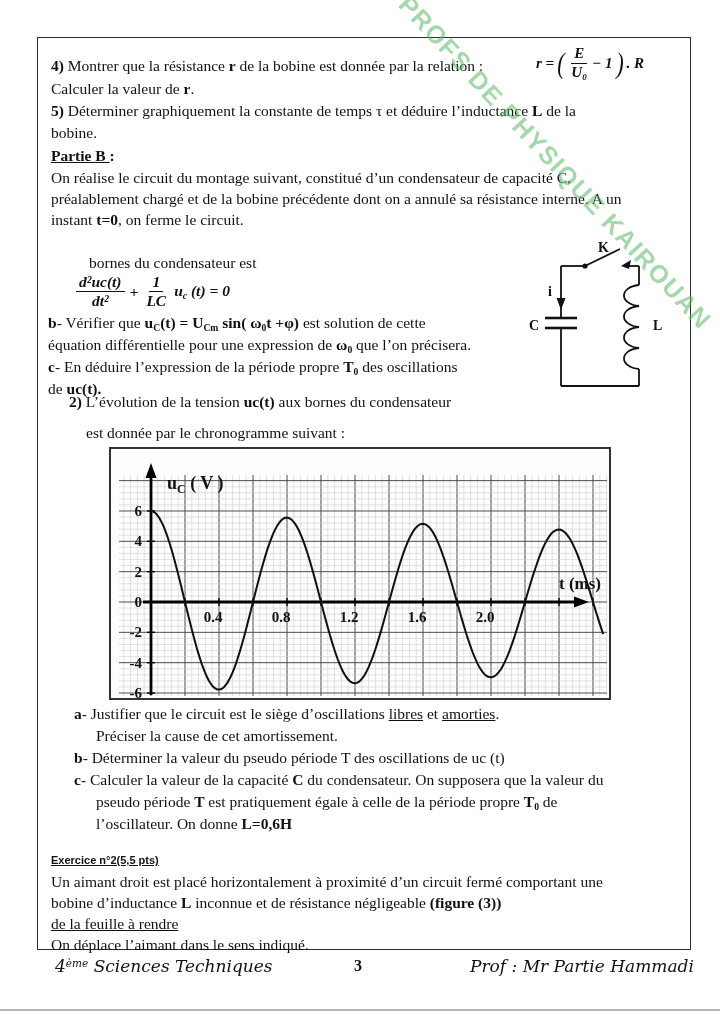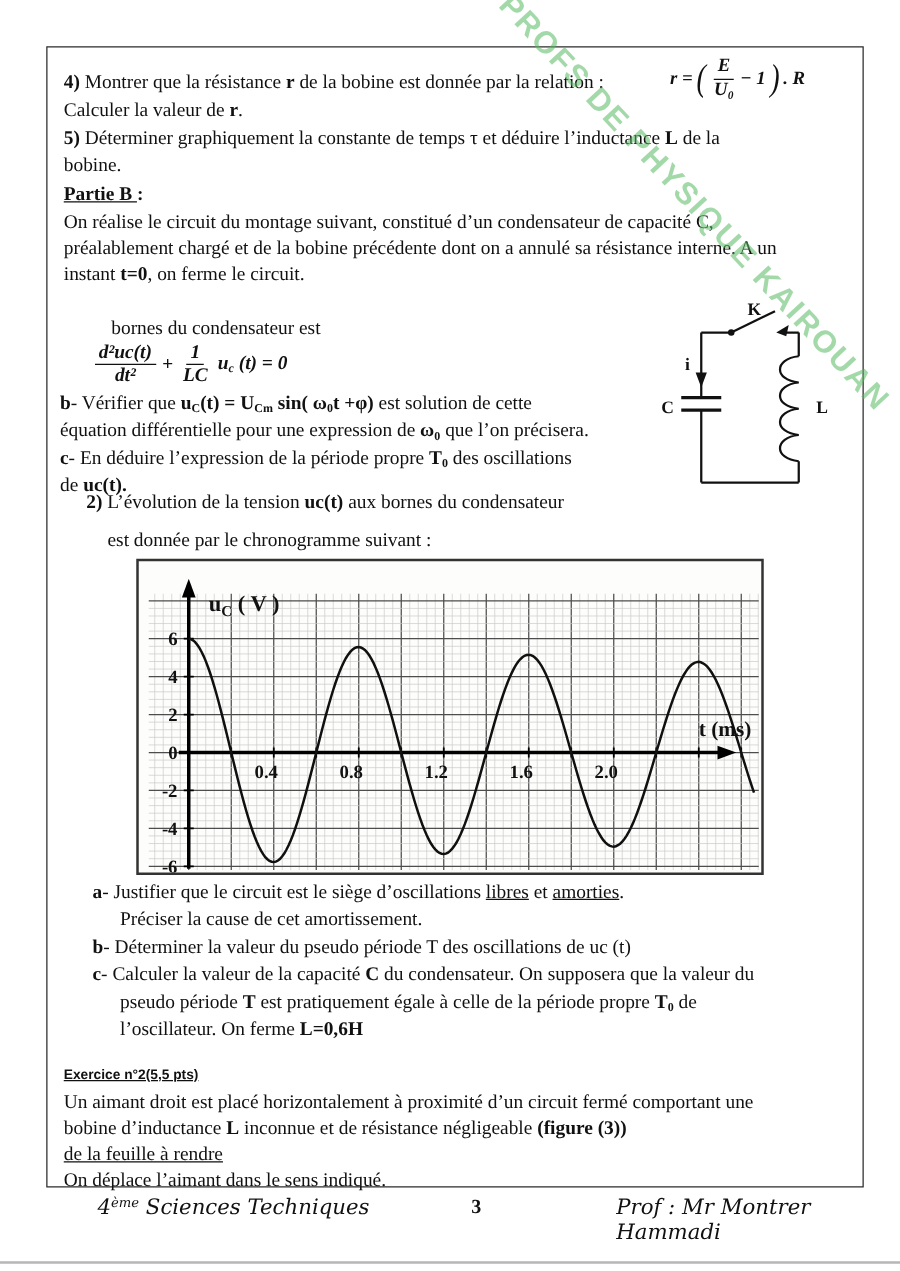--- a/index.html
+++ b/index.html
@@ -26,21 +26,21 @@
   
   #watermark{position:absolute;left:414px;top:-10px;transform:rotate(47deg);transform-origin:0 0;
              font-family:"Liberation Sans",sans-serif;font-weight:bold;font-size:25px;
              letter-spacing:1.5px;color:rgba(88,186,98,0.55);white-space:nowrap;z-index:40;
              pointer-events:none;}
   
   #chart-box{position:absolute;left:71px;top:409px;width:502px;height:253px;
              border:2px solid #333;background:#fdfdfb;box-sizing:border-box;}
   #circuit-box{position:absolute;left:483px;top:200px;width:172px;height:170px;}
   
-  .foot{position:absolute;font-size:16px;margin-left:23px;}
+  .foot{position:absolute;font-size:16px;}
   .script{font-family:"DejaVu Serif",serif;font-style:italic;}
   #bottom-line{position:absolute;left:0;top:1009px;width:720px;height:2px;background:#b6b6b6;}
 </style>
 </head>
 <body>
 
 <div id="page">
 
   <div id="watermark">PROFS DE PHYSIQUE KAIROUAN</div>
 
@@ -272,26 +272,26 @@
           <text x="56" y="40" font-family="Liberation Serif, serif" font-weight="bold" font-size="18" fill="#111"><tspan>u</tspan><tspan dy="4" font-size="12">C</tspan><tspan dy="-4"> ( V )</tspan></text>
           <text x="448" y="140" font-family="Liberation Serif, serif" font-weight="bold" font-size="17" fill="#111">t (ms)</text>
           <polyline points="40.0,62.0 41.7,62.3 43.4,63.3 45.1,64.7 46.8,66.8 48.5,69.3 50.2,72.4 51.9,75.9 53.6,79.9 55.3,84.4 57.0,89.2 58.7,94.5 60.4,100.1 62.1,106.0 63.8,112.2 65.5,118.7 67.2,125.3 68.9,132.1 70.6,139.0 72.3,146.0 74.0,153.0 75.7,160.0 77.4,166.9 79.1,173.8 80.8,180.5 82.5,187.0 84.2,193.3 85.9,199.4 87.6,205.1 89.3,210.5 91.0,215.6 92.7,220.2 94.4,224.4 96.1,228.2 97.8,231.5 99.5,234.3 101.2,236.7 102.9,238.4 104.6,239.7 106.3,240.4 108.0,240.6 109.7,240.3 111.4,239.4 113.1,238.0 114.8,236.0 116.5,233.6 118.2,230.6 119.9,227.2 121.6,223.4 123.3,219.1 125.0,214.4 126.7,209.3 128.4,203.9 130.1,198.2 131.8,192.3 133.5,186.1 135.2,179.7 136.9,173.1 138.6,166.5 140.3,159.8 142.0,153.0 143.7,146.3 145.4,139.6 147.1,133.0 148.8,126.5 150.5,120.3 152.2,114.2 153.9,108.4 155.6,102.8 157.3,97.6 159.0,92.8 160.7,88.3 162.4,84.2 164.1,80.6 165.8,77.4 167.5,74.7 169.2,72.5 170.9,70.7 172.6,69.5 174.3,68.8 176.0,68.6 177.7,69.0 179.4,69.8 181.1,71.2 182.8,73.1 184.5,75.4 186.2,78.3 187.9,81.5 189.6,85.3 191.3,89.4 193.0,93.9 194.7,98.8 196.4,104.0 198.1,109.5 199.8,115.2 201.5,121.2 203.2,127.3 204.9,133.6 206.6,140.0 208.3,146.5 210.0,153.0 211.7,159.5 213.4,165.9 215.1,172.3 216.8,178.5 218.5,184.5 220.2,190.4 221.9,196.0 223.6,201.3 225.3,206.3 227.0,211.0 228.7,215.3 230.4,219.2 232.1,222.7 233.8,225.8 235.5,228.4 237.2,230.5 238.9,232.2 240.6,233.4 242.3,234.0 244.0,234.2 245.7,233.9 247.4,233.1 249.1,231.7 250.8,229.9 252.5,227.7 254.2,225.0 255.9,221.8 257.6,218.2 259.3,214.2 261.0,209.9 262.7,205.2 264.4,200.2 266.1,194.9 267.8,189.4 269.5,183.6 271.2,177.7 272.9,171.7 274.6,165.5 276.3,159.3 278.0,153.0 279.7,146.8 281.4,140.6 283.1,134.5 284.8,128.5 286.5,122.7 288.2,117.0 289.9,111.6 291.6,106.5 293.3,101.7 295.0,97.2 296.7,93.0 298.4,89.3 300.1,85.9 301.8,82.9 303.5,80.4 305.2,78.4 306.9,76.8 308.6,75.6 310.3,75.0 312.0,74.8 313.7,75.1 315.4,75.9 317.1,77.2 318.8,78.9 320.5,81.1 322.2,83.7 323.9,86.8 325.6,90.2 327.3,94.1 329.0,98.2 330.7,102.8 332.4,107.6 334.1,112.6 335.8,118.0 337.5,123.5 339.2,129.2 340.9,135.0 342.6,141.0 344.3,147.0 346.0,153.0 347.7,159.0 349.4,165.0 351.1,170.9 352.8,176.6 354.5,182.2 356.2,187.6 357.9,192.8 359.6,197.7 361.3,202.4 363.0,206.7 364.7,210.7 366.4,214.4 368.1,217.6 369.8,220.4 371.5,222.9 373.2,224.9 374.9,226.4 376.6,227.5 378.3,228.1 380.0,228.3 381.7,228.0 383.4,227.2 385.1,226.0 386.8,224.3 388.5,222.2 390.2,219.7 391.9,216.8 393.6,213.4 395.3,209.7 397.0,205.7 398.7,201.4 400.4,196.7 402.1,191.8 403.8,186.7 405.5,181.4 407.2,175.9 408.9,170.3 410.6,164.6 412.3,158.8 414.0,153.0 415.7,147.2 417.4,141.5 419.1,135.8 420.8,130.3 422.5,124.9 424.2,119.7 425.9,114.7 427.6,109.9 429.3,105.4 431.0,101.3 432.7,97.4 434.4,93.9 436.1,90.8 437.8,88.1 439.5,85.7 441.2,83.8 442.9,82.3 444.6,81.3 446.3,80.7 448.0,80.5 449.7,80.8 451.4,81.6 453.1,82.7 454.8,84.3 456.5,86.4 458.2,88.8 459.9,91.6 461.6,94.8 463.3,98.4 465.0,102.2 466.7,106.4 468.4,110.9 470.1,115.6 471.8,120.5 473.5,125.7 475.2,130.9 476.9,136.4 478.6,141.9 480.3,147.4 482.0,153.0 483.7,158.6 485.4,164.1 487.1,169.6 488.8,174.9 490.5,180.1 492.2,185.1 " fill="none" stroke="#101010" stroke-width="2"></polyline>
         </svg></div>
 
     <div class="ln" style="top:666px;left:36px"><span class="sg-b">a</span><span>-  Justifier que le circuit est le siège d’oscillations </span><span class="sg-u">libres</span><span> et </span><span class="sg-u">amorties</span><span>.</span></div>
     <div class="ln" style="top:710px;left:36px"><span class="sg-b">b</span><span>-  Déterminer la valeur du pseudo période T des oscillations de uc (t)</span></div>
     <div class="ln" style="top:688px;left:58px"><span>Préciser la cause de cet amortissement.</span></div>
     <div class="ln" style="top:732px;left:36px"><span class="sg-b">c</span><span>-  Calculer la valeur de la capacité </span><span class="sg-b">C</span><span> du condensateur. On supposera que la valeur du</span></div>
     <div class="ln" style="top:754px;left:58px"><span>pseudo période </span><span class="sg-b">T</span><span> est pratiquement égale à celle de la période propre </span><span class="sg-b">T</span><span class="sg-b sg-sub">0</span><span> de</span></div>
-    <div class="ln" style="top:776px;left:58px"><span>l’oscillateur. On ferme </span><span class="sg-b">L=0,6H</span></div>
+    <div class="ln" style="top:776px;left:58px"><span>l’oscillateur. On donne </span><span class="sg-b">L=0,6H</span></div>
 
     <div class="ln sans" style="top:812px;left:13px"><span class="sg-b sg-u">Exercice n°2(5,5 pts)</span></div>
     <div class="ln" style="top:834px;left:13px"><span>Un aimant droit est placé horizontalement à proximité d’un circuit fermé comportant une</span></div>
     <div class="ln" style="top:855px;left:13px"><span>bobine d’inductance </span><span class="sg-b">L</span><span> inconnue et de résistance négligeable </span><span class="sg-b">(figure (3))</span></div>
     <div class="ln" style="top:876px;left:13px"><span class="sg-u">de la feuille à rendre</span></div>
     <div class="ln" style="top:897px;left:13px"><span>On déplace l’aimant dans le sens indiqué.</span></div>
   </div>
 
   <div class="foot script" style="left:55px;top:956px;font-size:17px"><span>4</span><span class="sg-sup">ème</span><span> Sciences Techniques</span></div>
   <div class="foot" style="left:354px;top:957px;font-weight:bold">3</div>
-  <div class="foot script" style="left:470px;top:956px;font-size:17px"><span>Prof : Mr Montrer Hammadi</span></div>
+  <div class="foot script" style="left:470px;top:956px;font-size:17px"><span>Prof : Mr Partie Hammadi</span></div>
   <div id="bottom-line"></div>
 </div>
 
 </body></html>

